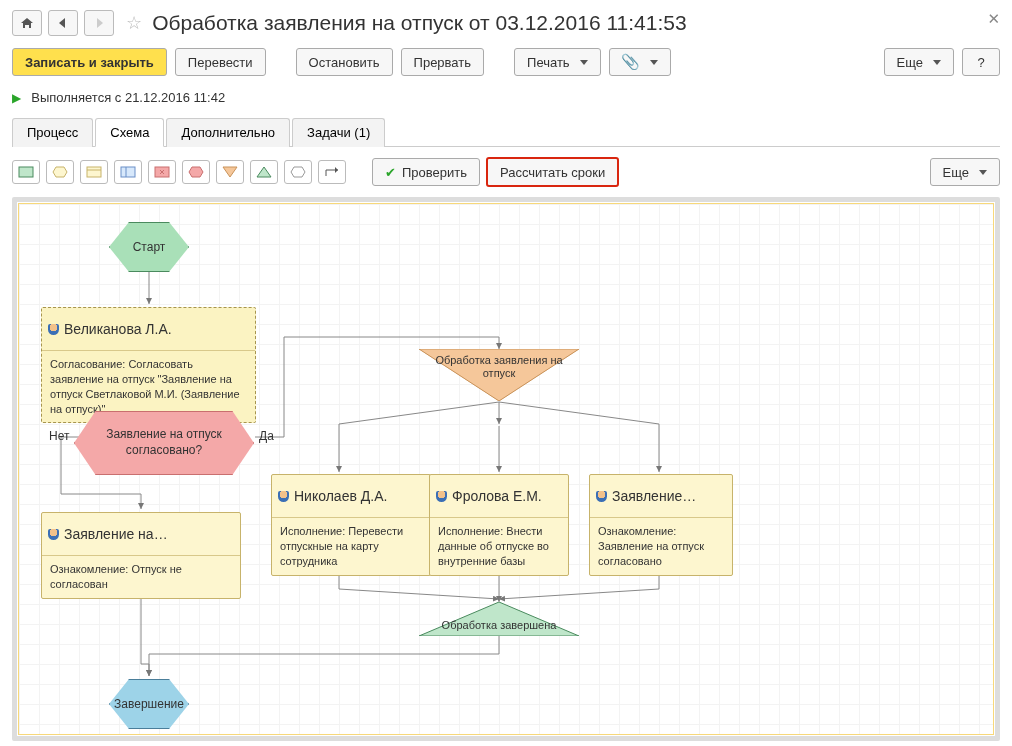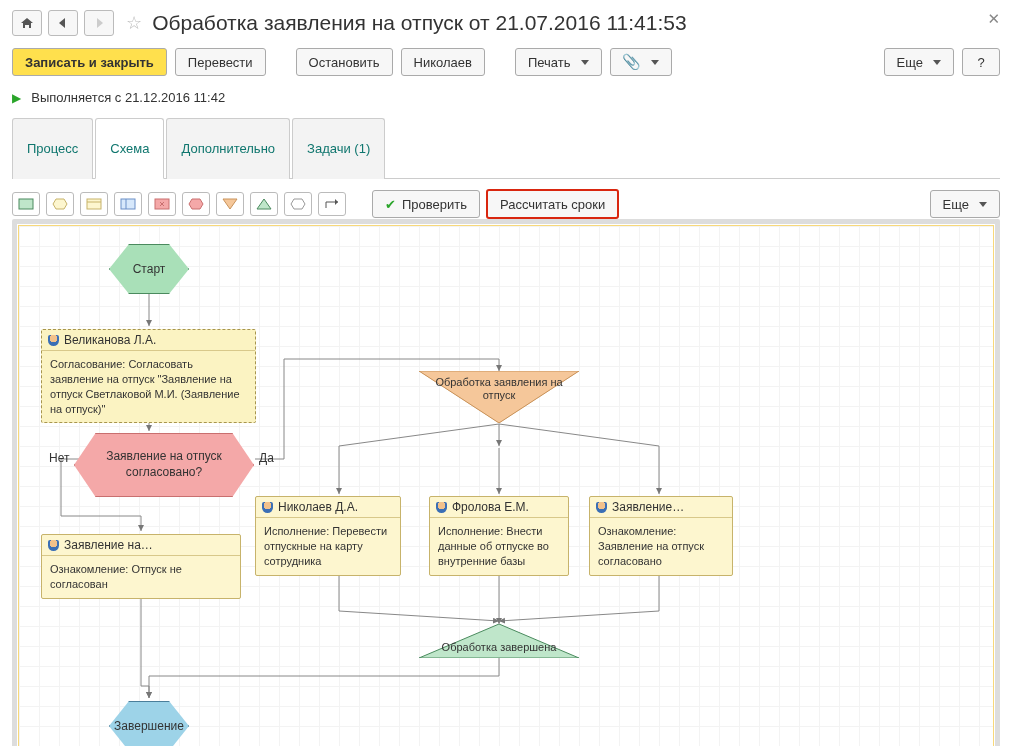--- a/index.html
+++ b/index.html
@@ -12,36 +12,36 @@
 .close-x { position:absolute; right:12px; top:10px; font-size:15px; color:#888; cursor:pointer; }
 .toolbar { display:flex; align-items:flex-start; gap:8px; margin-top:10px; }
 .btn { height:26px; padding:0 12px; border:1px solid #aaa; border-radius:3px; background:#f7f7f7; display:inline-flex; align-items:center; gap:6px; font-size:13px; color:#333; cursor:pointer; }
 .btn.primary { background:#ffe04d; border-color:#aaa; font-weight:bold; }
 .btn.dd::after { content:""; display:inline-block; border-left:4px solid transparent; border-right:4px solid transparent; border-top:5px solid #555; margin-left:4px; }
 .gap { width:14px; }
 .toolbar-right { margin-left:auto; display:flex; gap:8px; }
 .status { display:flex; align-items:center; gap:10px; margin-top:14px; }
 .play { color:#2aa52a; font-size:12px; }
 .tabs { display:flex; margin-top:12px; border-bottom:1px solid #ccc; }
-.tab { padding:22px 14px; border:1px solid #ccc; border-bottom:none; background:#f3f3f3; margin-right:2px; border-top-left-radius:3px; border-top-right-radius:3px; cursor:pointer; color:#0f766e; position:relative; top:1px; }
+.tab { padding:6px 14px; border:1px solid #ccc; border-bottom:none; background:#f3f3f3; margin-right:2px; border-top-left-radius:3px; border-top-right-radius:3px; cursor:pointer; color:#000000; position:relative; top:1px; }
 .tab.active { background:#fff; font-weight:normal; border-bottom:1px solid #fff; }
 .subtoolbar { display:flex; align-items:center; gap:6px; margin-top:10px; }
 .iconbtn { width:26px; height:22px; border:1px solid #bbb; border-radius:3px; background:#fff; display:flex; align-items:center; justify-content:center; cursor:pointer; }
 .iconbtn svg { display:block; }
 .btn.highlight { border:2px solid #d9260f; }
-.diagram-wrap { border:5px solid #ddd; border-radius:2px; padding:1px; }
+.diagram-wrap { margin-top:10px; border:5px solid #ddd; border-radius:2px; padding:1px; }
 .diagram { position:relative; height:530px; border:1px solid #f7d87a; background:#fff; overflow:hidden;
   background-image: linear-gradient(#f3f3f3 1px, transparent 1px), linear-gradient(90deg, #f3f3f3 1px, transparent 1px);
   background-size: 20px 20px; }
 .diagram svg.arrows { position:absolute; left:0; top:0; width:100%; height:100%; pointer-events:none; }
 .node { position:absolute; box-sizing:border-box; }
 .hex { width:80px; height:50px; background:#a9e0b8; border:1px solid #4a8a5e; clip-path: polygon(25% 0, 75% 0, 100% 50%, 75% 100%, 25% 100%, 0 50%); display:flex; align-items:center; justify-content:center; font-size:12px; }
 .task { width:205px; background:#fdf6cf; border:1px solid #c7b36b; border-radius:2px; font-size:11px; }
 .task.dashed { border:1px dashed #a7954e; background:#fbf3c2; }
-.task-head { padding:3px 6px; border-bottom:1px solid #d8c88a; display:flex; align-items:center; gap:5px; font-size:12px;text-align:right; }
+.task-head { padding:13px 6px; border-bottom:1px solid #d8c88a; display:flex; align-items:center; gap:5px; font-size:14px;text-align:right; }
 .task-body { padding:6px 8px; text-align:left; line-height:1.35; }
 .person-ico { width:11px; height:11px; display:inline-block; background: radial-gradient(circle at 50% 30%, #f2c18a 0 40%, transparent 41%), linear-gradient(#3b6fb5,#3b6fb5); border-radius:2px 2px 50% 50%; }
 .decision { width:210px; height:64px; background:#f4a8a8; border:1px solid #c96f6f; clip-path: polygon(12% 0, 88% 0, 100% 50%, 88% 100%, 12% 100%, 0 50%); display:flex; align-items:center; justify-content:center; text-align:center; font-size:12px; line-height:1.3; padding:0 20px; box-sizing:border-box; }
 .lbl { position:absolute; font-size:12px; color:#333; }
 .tri-down { width:0; height:0; border-left:80px solid transparent; border-right:80px solid transparent; }
 .tri-down.orange { border-top:52px solid #f5c79a; filter: drop-shadow(0 0 0 #c9935a); }
 .tri-label { position:absolute; width:160px; left:50%; transform:translateX(-50%); text-align:center; font-size:11px; line-height:1.2; }
 .attach-ico { font-size:15px; color:#555; }
 </style>
 </head>
@@ -59,30 +59,30 @@
         <svg width="12" height="10">
           <path d="M8 0 L2 5 L8 10 Z" fill="#555"></path>
         </svg>
       </div>
     <div class="nav-btn disabled">
         <svg width="12" height="10">
           <path d="M4 0 L10 5 L4 10 Z" fill="#ccc"></path>
         </svg>
       </div>
     <span class="star">☆</span>
-    <span class="title">Обработка заявления на отпуск от 21.07.2016 11:41:53</span>
+    <span class="title">Обработка заявления на отпуск от 03.12.2016 11:41:53</span>
     <span class="close-x">✕</span>
   </div>
 
   <div class="toolbar">
     <div class="btn primary">Записать и закрыть</div>
     <div class="btn">Перевести</div>
     <span class="gap"></span>
     <div class="btn">Остановить</div>
-    <div class="btn">Николаев</div>
+    <div class="btn">Прервать</div>
     <span class="gap"></span>
     <div class="btn dd">Печать</div>
     <div class="btn dd">
         <span class="attach-ico">📎</span>
       </div>
     <div class="toolbar-right">
       <div class="btn dd">Еще</div>
       <div class="btn" style="width:12px;justify-content:center">?</div>
     </div>
   </div>
@@ -217,21 +217,21 @@
       </div>
 
       <div class="node" style="left:400px;top:145px">
         <div class="tri-down orange"></div>
         <svg style="position:absolute;left:0;top:0" width="160" height="52">
             <polygon points="0,0 160,0 80,52" fill="none" stroke="#c9935a"></polygon>
           </svg>
         <div class="tri-label" style="top:5px">Обработка заявления на отпуск</div>
       </div>
 
-      <div class="node task" style="left:236px;top:270px;width:146px">
+      <div class="node task" style="left:252px;top:270px;width:160px">
         <div class="task-head">
             <span class="person-ico"></span>
             <span>Николаев Д.А.</span>
           </div>
         <div class="task-body">Исполнение: Перевести отпускные на карту сотрудника</div>
       </div>
       <div class="node task" style="left:410px;top:270px;width:140px">
         <div class="task-head">
             <span class="person-ico"></span>
             <span>Фролова Е.М.</span>

